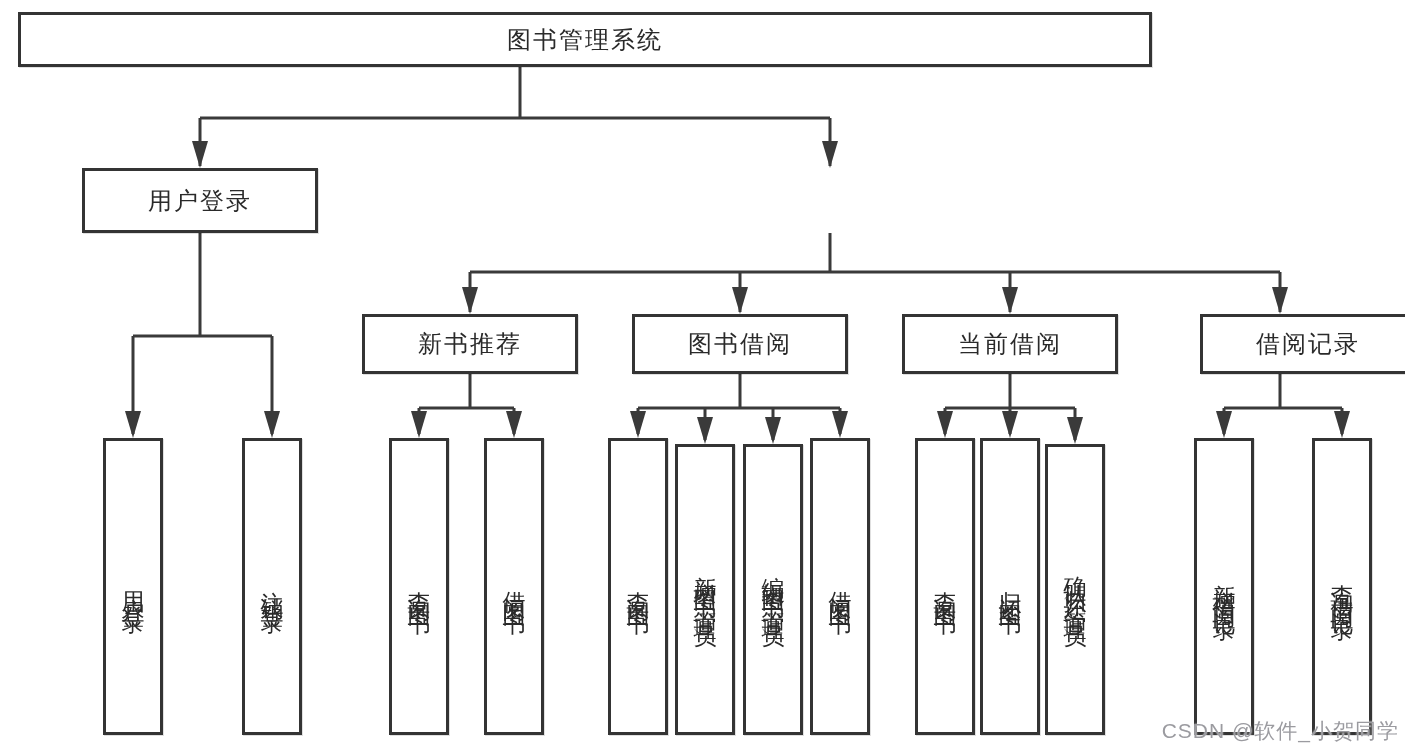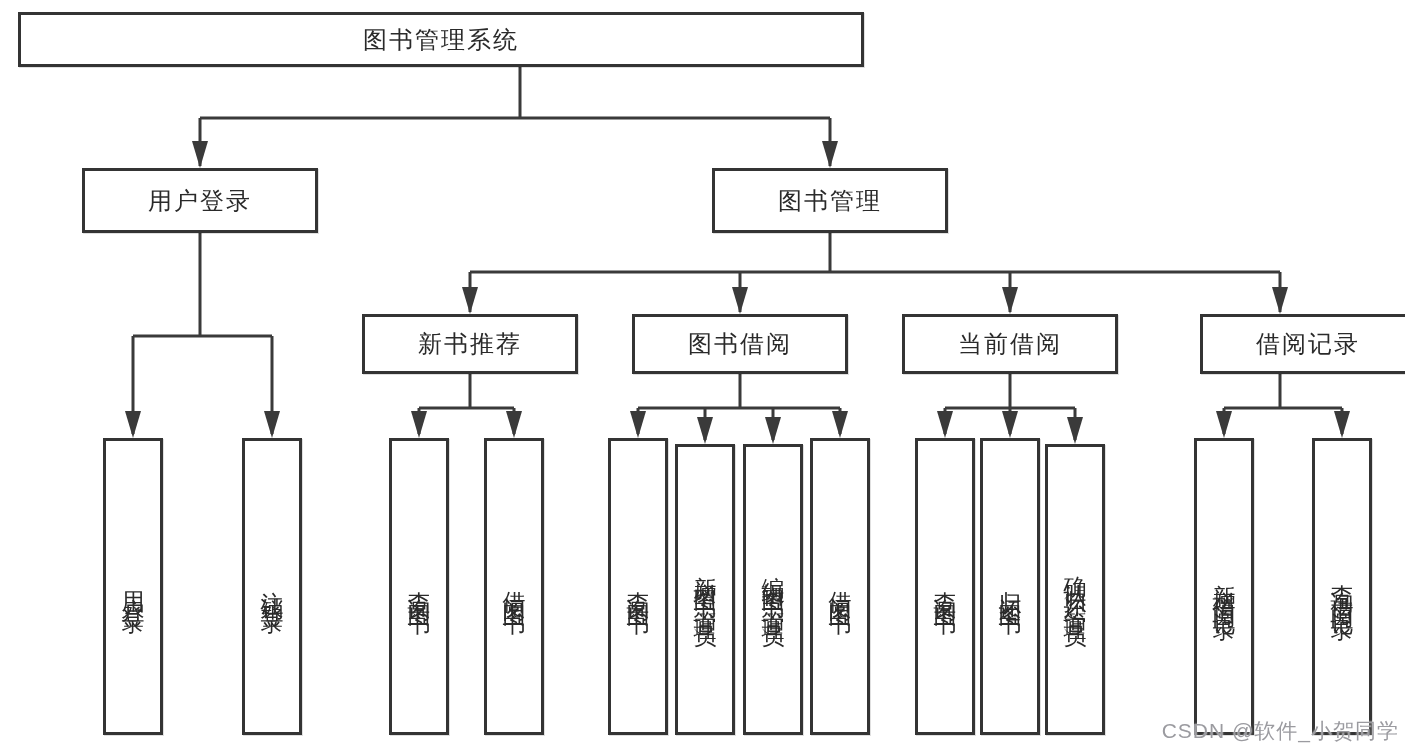--- a/index.html
+++ b/index.html
@@ -64,29 +64,26 @@
       <polygon points="765,417 781,417 773,444"></polygon>
       <polygon points="832,411 848,411 840,438"></polygon>
       <polygon points="937,411 953,411 945,438"></polygon>
       <polygon points="1002,411 1018,411 1010,438"></polygon>
       <polygon points="1067,417 1083,417 1075,444"></polygon>
       <polygon points="1216,411 1232,411 1224,438"></polygon>
       <polygon points="1334,411 1350,411 1342,438"></polygon>
     </g>
   </svg>
 
-  <div class="box" style="left:18px; top:12px; width:846px; height:55px;">
+  <div class="box" style="left:18px; top:12px; width:1134px; height:55px;">
     <span class="h-label">图书管理系统</span>
   </div>
 
   <div class="box" style="left:82px; top:168px; width:236px; height:65px;">
     <span class="h-label">用户登录</span>
-  </div>
-  <div class="box" style="left:712px; top:168px; width:236px; height:65px;">
-    <span class="h-label">图书管理</span>
   </div>
 
   <div class="box" style="left:632px; top:314px; width:216px; height:60px;">
     <span class="h-label">图书借阅</span>
   </div>
   <div class="box" style="left:362px; top:314px; width:216px; height:60px;">
     <span class="h-label">新书推荐</span>
   </div>
   <div class="box" style="left:902px; top:314px; width:216px; height:60px;align-items:center;">
     <span class="h-label">当前借阅</span>

